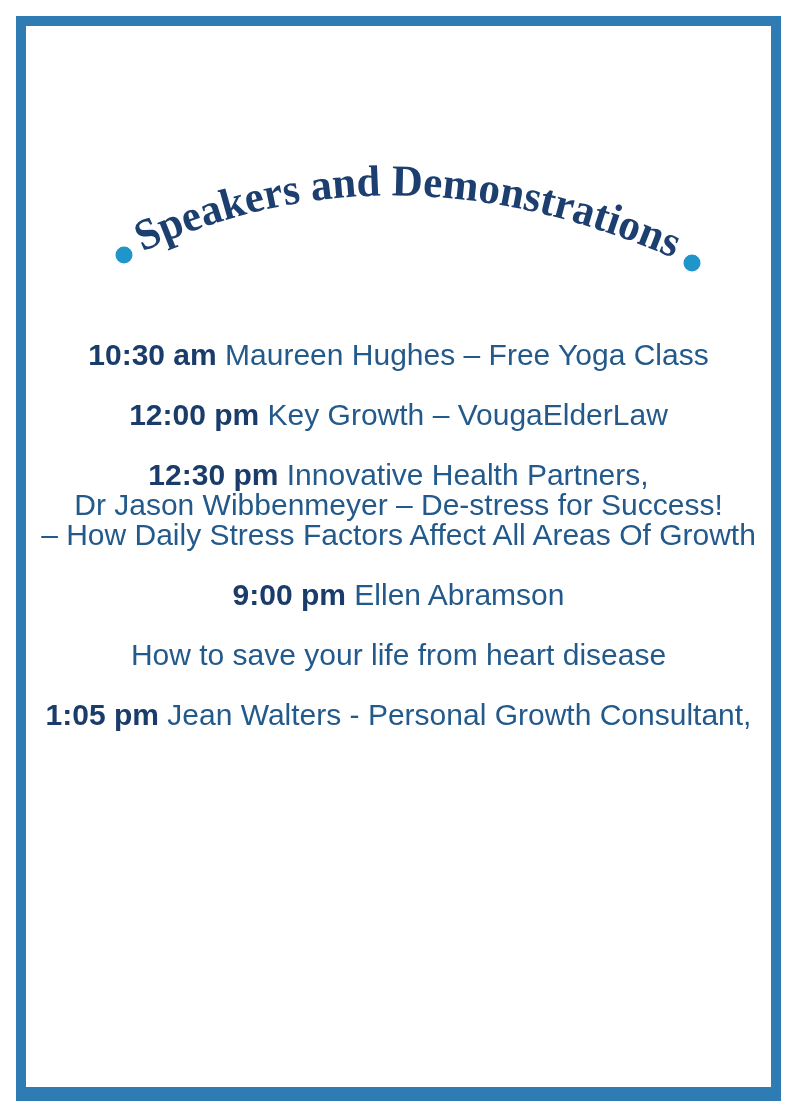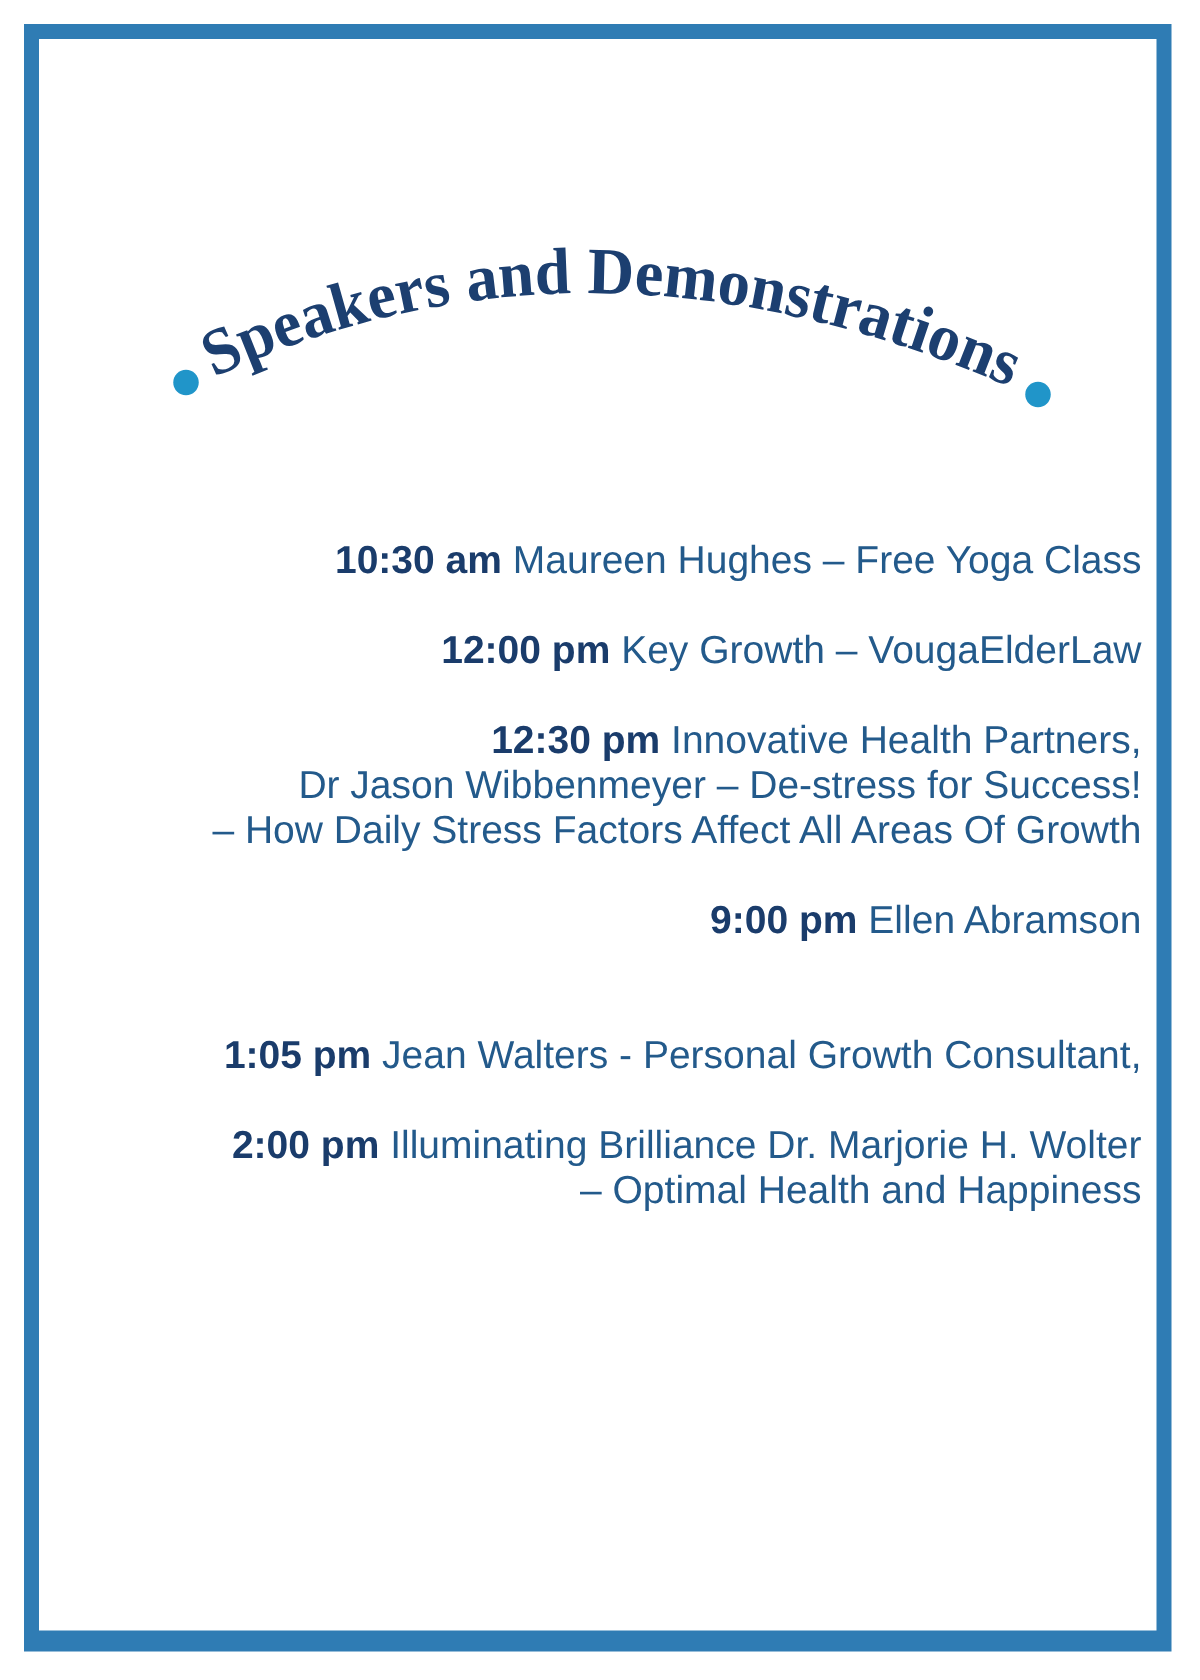--- a/index.html
+++ b/index.html
@@ -29,24 +29,23 @@
   .title-svg {
     display: block;
     margin: 0 auto;
   }
   .arc-title {
     font-family: "Liberation Serif", serif;
     font-weight: bold;
     font-size: 44px;
   }
   .schedule {
-    margin-top: 18px;
-    text-align: right;
+    text-align: center;
     color: #235a8b;
-    font-size: 26px;
+    font-size: 30px;
     line-height: 30px;
   }
   .event {
     margin: 0 10px 30px 10px;
   }
   .event .time {
     font-weight: bold;
     color: #1a3c6b;
   }
 </style>
@@ -64,19 +63,18 @@
       <circle cx="666" cy="237" r="8.5" fill="#2095c9"></circle>
       <text class="arc-title" text-anchor="middle" fill="#1c3f70">
         <textPath href="#arc" startOffset="50%" textLength="548" lengthAdjust="spacingAndGlyphs">Speakers and Demonstrations</textPath>
       </text>
     </svg>
 
     <div class="schedule">
         <p class="event"><span class="time">10:30 am</span><span> Maureen Hughes – Free Yoga Class</span></p>
         <p class="event"><span class="time">12:00 pm</span><span> Key Growth – VougaElderLaw</span></p>
         <p class="event"><span class="time">12:30 pm</span><span> Innovative Health Partners,</span><br><span>Dr Jason Wibbenmeyer – De-stress for Success!</span><br><span>– How Daily Stress Factors Affect All Areas Of Growth</span></p>
-        <p class="event"><span class="time">9:00 pm</span><span> Ellen Abramson</span><br><br></p>
+        <p class="event"><span class="time">9:00 pm</span><span> Ellen Abramson</span><br><br><span>How to save your life from heart disease</span></p>
         <p class="event"><span class="time">1:05 pm</span><span> Jean Walters - Personal Growth Consultant,</span><br></p>
-        <p class="event"><span class="time">2:00 pm</span><span> Illuminating Brilliance Dr. Marjorie H. Wolter</span><br><span>– Optimal Health and Happiness</span></p>
       </div>
 
   </div>
 </div>
 
 </body></html>

